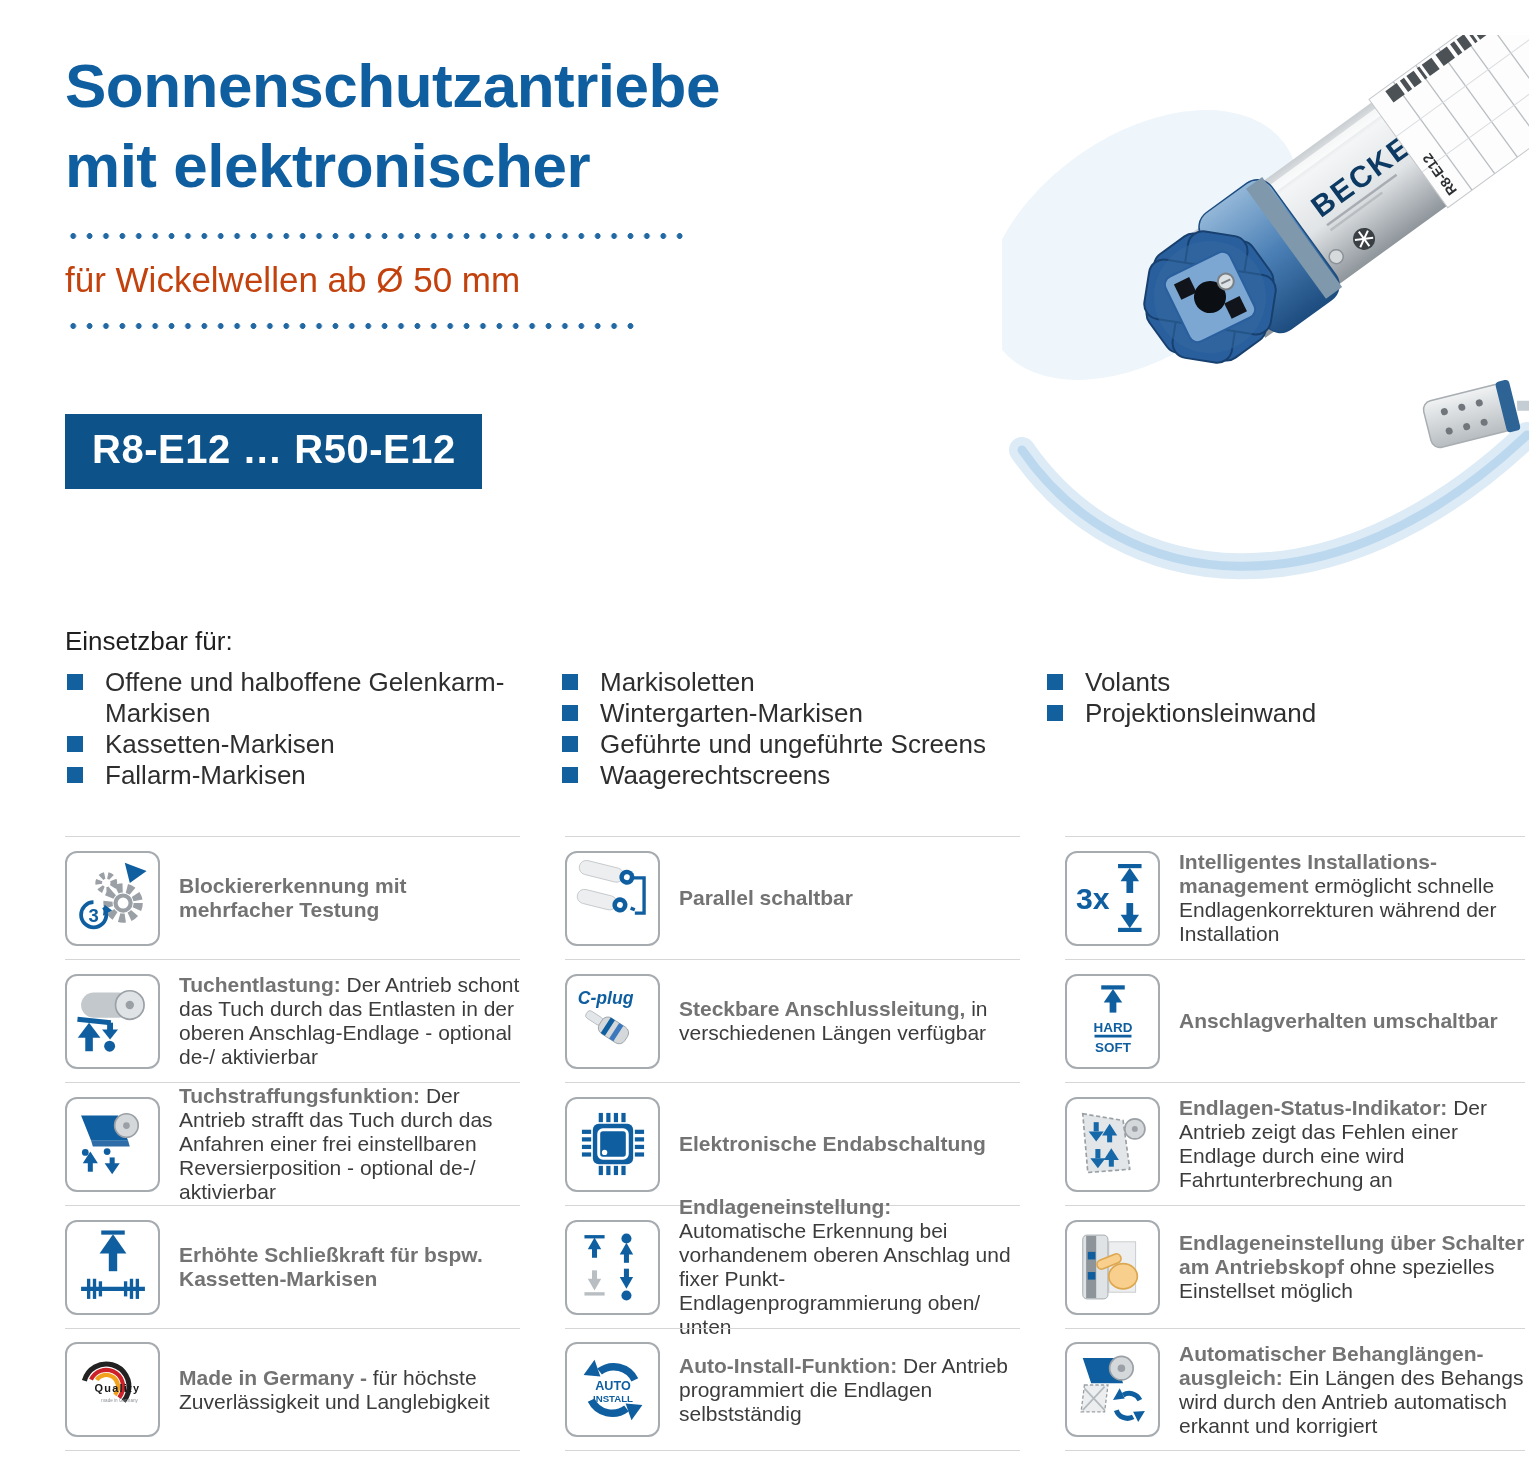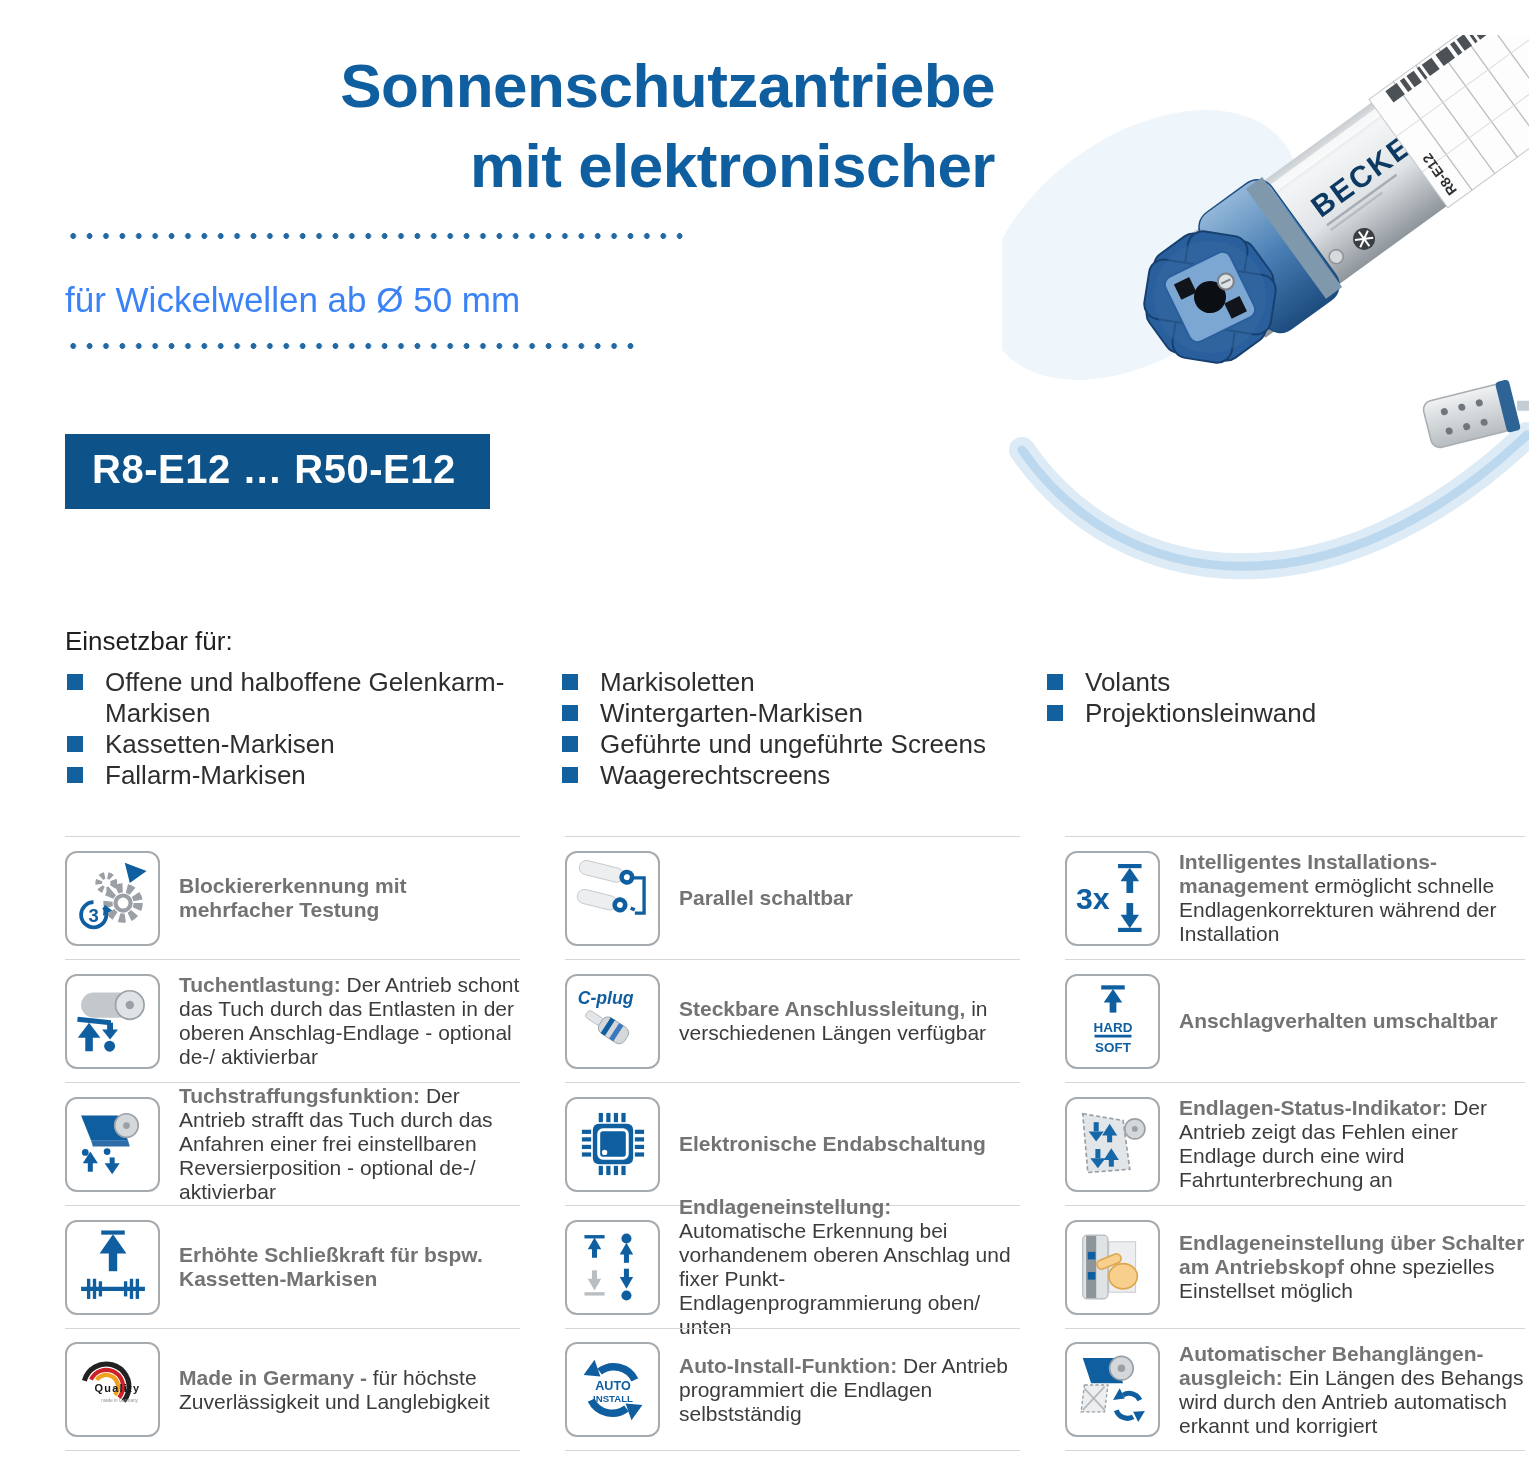--- a/index.html
+++ b/index.html
@@ -1,29 +1,29 @@
 <!DOCTYPE html>
 <html><head>
 <meta charset="utf-8">
 <style>
   html,body{margin:0;padding:0;background:#fff;}
   .page{position:relative;width:1532px;height:1464px;background:#ffffff;overflow:hidden;
         font-family:"Liberation Sans",sans-serif;}
 
   
   .header{position:absolute;left:65px;top:46px;width:930px;}
-  .title{margin:0;font-size:62px;line-height:80px;font-weight:bold;color:#0f5fa0;letter-spacing:-0.5px;text-align:right;}
+  .title{margin:0;font-size:62px;line-height:80px;font-weight:bold;color:#0f5fa0;letter-spacing:-0.5px;}
   .title span{display:block;}
   .dots{height:8px;background-image:radial-gradient(circle,#2268a2 2.6px,rgba(34,104,162,0) 3.2px);
         background-size:16.4px 8px;background-repeat:repeat-x;}
   .dots1{width:622px;margin-top:26px;}
-  .subtitle{margin-top:40px;font-size:35px;color:#3b82f6;}
+  .subtitle{margin-top:20px;font-size:35px;color:#c2410c;}
   .dots2{width:570px;margin-top:22px;}
   .badge{display:inline-block;margin-top:84px;background:#0d538a;color:#ffffff;
-         font-size:40px;font-weight:bold;letter-spacing:0.5px;padding:13px 34px 17px 27px;}
+         font-size:40px;font-weight:bold;letter-spacing:0.5px;padding:13px 26px 17px 27px;}
 
   
   .hero{position:absolute;left:1002px;top:35px;width:527px;height:585px;}
 
   
   .usage{position:absolute;left:65px;top:626px;width:1460px;}
   .usage-heading{margin:0 0 10px 0;font-size:26px;color:#1f1f1f;font-weight:normal;}
   .usage-grid{display:grid;grid-template-columns:495px 485px auto;}
   .usage-list{list-style:none;margin:0;padding:0;font-size:26px;color:#2e2e2e;line-height:31px;}
   .usage-list li{position:relative;padding-left:40px;}

